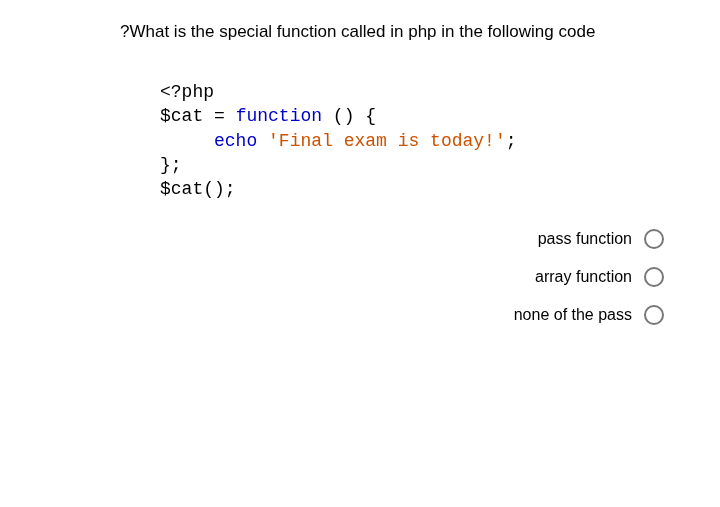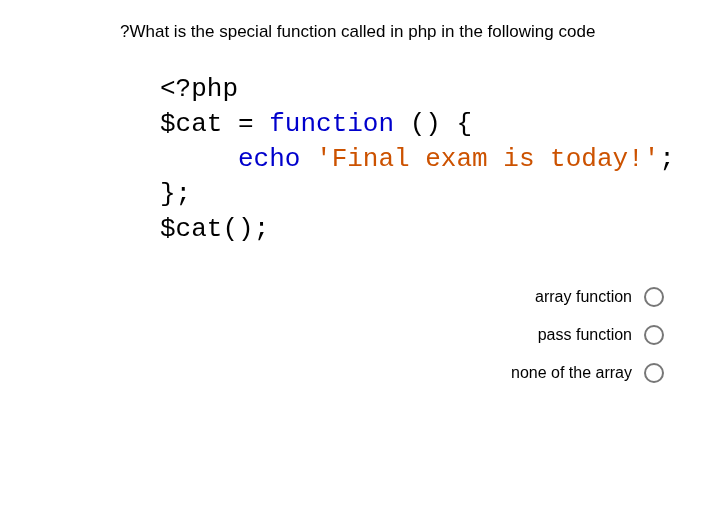--- a/index.html
+++ b/index.html
@@ -9,28 +9,28 @@
     background: #fff;
     font-family: Arial, Helvetica, sans-serif;
     color: #000;
     padding: 22px 30px 0 30px;
   }
   .question {
     font-size: 17px;
     color: #000;
     padding-left: 90px;
     padding-right: 0;
-    margin-bottom: 30px;
+    margin-bottom: 38px;
   }
   .code-block {
     font-family: Consolas, Menlo, Monaco, "Courier New", monospace;
-    font-size: 26px;
+    font-size: 18px;
     line-height: 1.35;
     padding-left: 130px;
-    margin-bottom: 40px;
+    margin-bottom: 28px;
     white-space: pre;
   }
   .var { color: #000; }
   .kw { color: #0000cc; }
   .str { color: #cc5200; }
   .punct { color: #000; }
   .options {
     padding-right: 26px;
   }
   .option {
@@ -59,24 +59,24 @@
 <div class="question">?What is the special function called in php in the following code</div>
 
 <div class="code-block"><span class="punct">&lt;?php</span>
 <span class="var">$cat</span><span class="punct"> = </span><span class="kw">function</span><span class="punct"> () {</span>
 <span>     </span><span class="kw">echo</span><span> </span><span class="str">'Final exam is today!'</span><span class="punct">;</span>
 <span class="punct">};</span>
 <span class="var">$cat</span><span class="punct">();</span></div>
 
 <div class="options">
   <div class="option">
+    <span class="option-label">pass function</span>
+    <span class="radio"></span>
+  </div>
+  <div class="option">
     <span class="option-label">array function</span>
     <span class="radio"></span>
   </div>
   <div class="option">
-    <span class="option-label">pass function</span>
-    <span class="radio"></span>
-  </div>
-  <div class="option">
-    <span class="option-label">none of the array</span>
+    <span class="option-label">none of the pass</span>
     <span class="radio"></span>
   </div>
 </div>
 
 </body></html>

